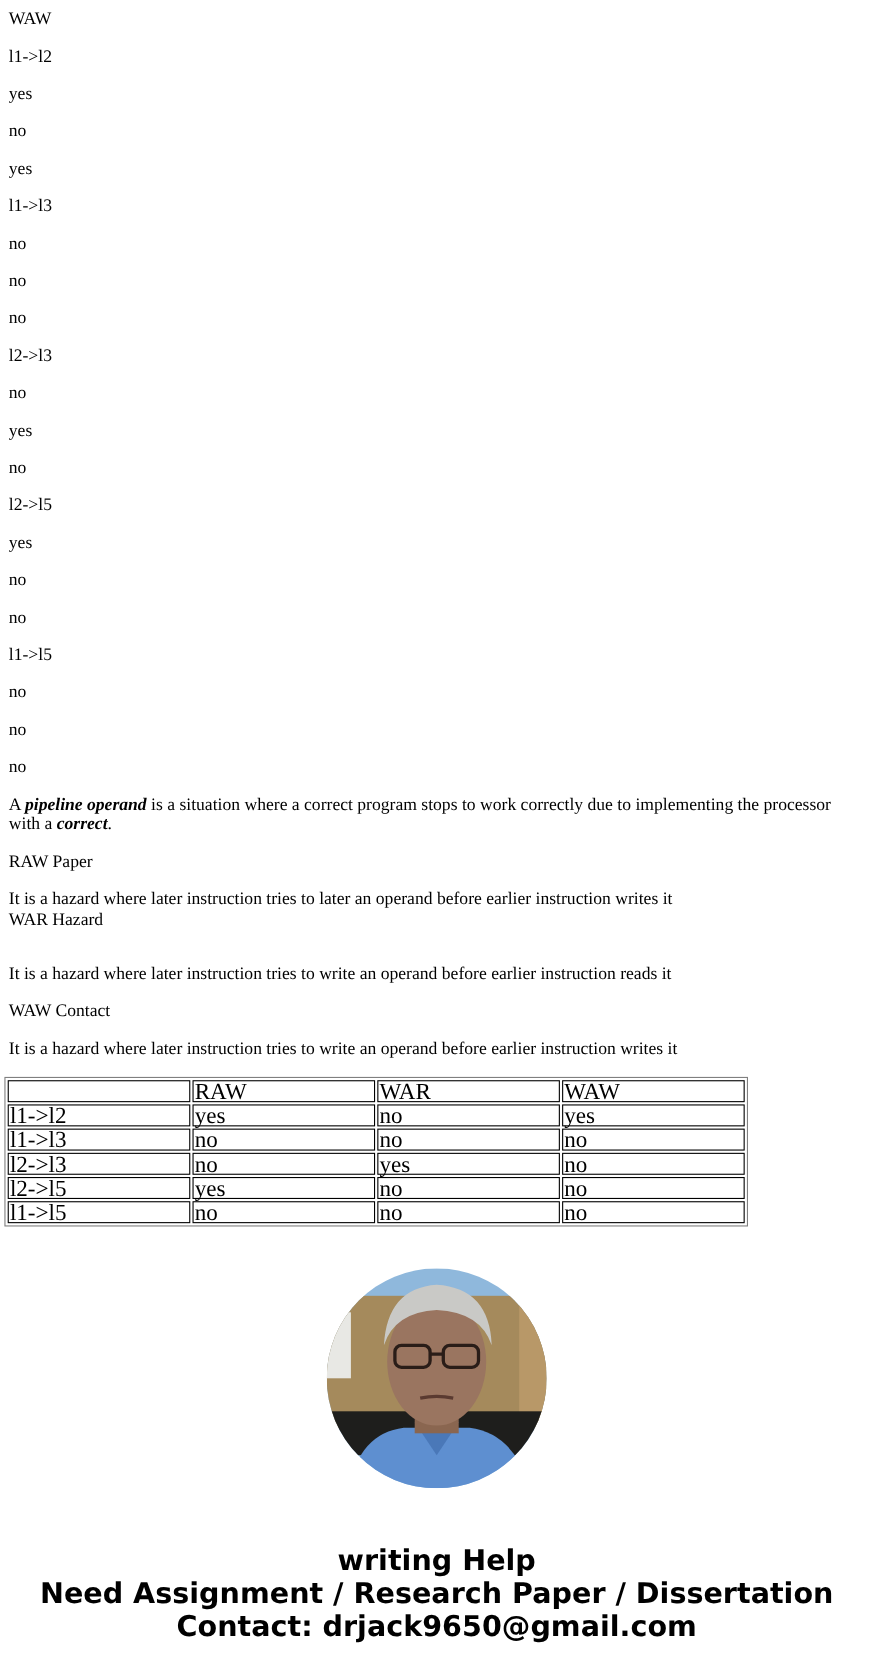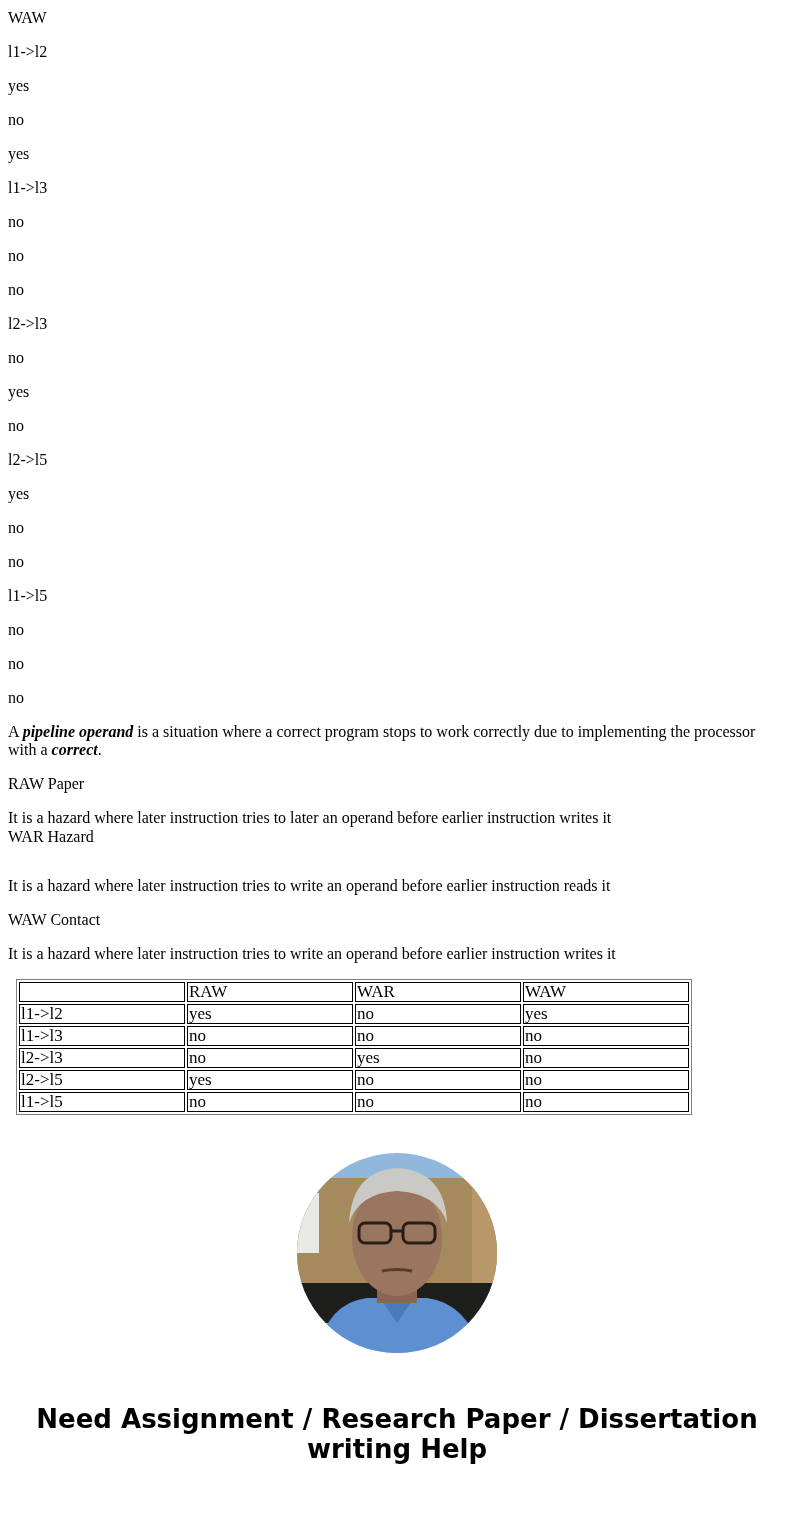--- a/index.html
+++ b/index.html
@@ -8,26 +8,26 @@
     min-height: 1523px;
     font-family: "Liberation Serif", "DejaVu Serif", serif;
     font-size: 16px;
     color: #000;
     position: relative;
   }
   p { margin: 0; line-height: 18px; }
   .para { position: absolute; left: 8px; right: 8px; }
   table.hz {
     position: absolute;
-    left: 16px;
+    left: 4px;
     top: 979px;
     border: 1px solid #808080;
     border-collapse: separate;
     border-spacing: 2px;
-    font-size: 17px;
+    font-size: 21px;
   }
   table.hz td {
     border: 1px solid #000;
     width: 162px;
     height: 18px;
     padding: 0 1px;
     line-height: 18px;
     vertical-align: middle;
   }
   .avatar {
@@ -141,15 +141,16 @@
     <ellipse cx="100" cy="85" rx="45" ry="58" fill="#9a7560"></ellipse>
     <path d="M52 70 Q55 18 100 15 Q148 18 150 70 Q140 40 100 38 Q62 40 52 70 Z" fill="#c9c9c6"></path>
     <rect x="62" y="70" width="32" height="20" rx="6" fill="none" stroke="#2a1d18" stroke-width="3"></rect>
     <rect x="106" y="70" width="32" height="20" rx="6" fill="none" stroke="#2a1d18" stroke-width="3"></rect>
     <line x1="94" y1="78" x2="106" y2="78" stroke="#2a1d18" stroke-width="3"></line>
     <path d="M85 118 Q100 115 115 118" stroke="#5a3a30" stroke-width="3" fill="none"></path>
   </svg>
 </div>
 
 <div class="promo">
+  <div>writing Help</div>
   <div>Need Assignment / Research Paper / Dissertation</div>
-  <div>writing Help</div>
+  <div>Contact: drjack9650@gmail.com</div>
 </div>
 
 </body></html>

